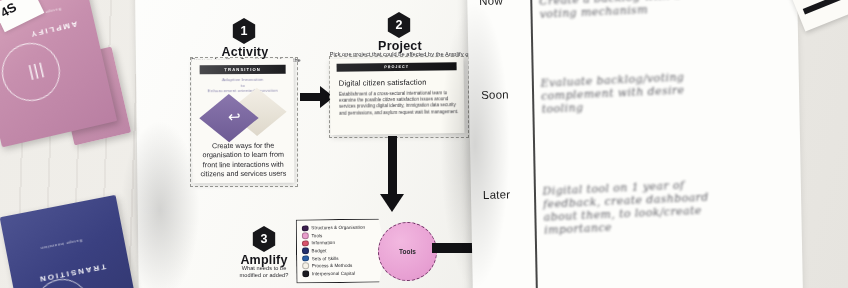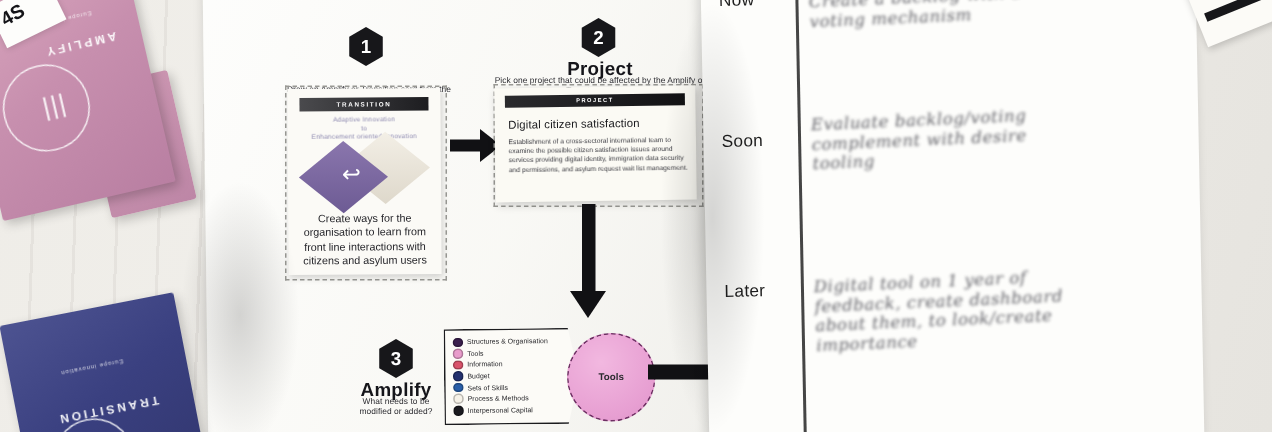--- a/index.html
+++ b/index.html
@@ -270,37 +270,38 @@
   <div class="table-bg"></div>
   <div class="table-plank"></div>
 
   <div class="worksheet">
     <div class="worksheet-sheen"></div>
   </div>
 
   <div class="hex" style="left:231px;top:18px;">
     <span>1</span>
   </div>
+  <div class="step-title" style="left:199px;top:45px;width:92px;">Activity</div>
   <div class="step-sub blurlite" style="left:184px;top:57px;width:124px;">Draw an Amplify or Transition card from the deck.</div>
 
   <div class="slot" style="left:190px;top:57px;width:106px;height:128px;"></div>
 
   <div class="card-transition">
     <div class="band">
       <span>TRANSITION</span>
     </div>
     <div class="sub blurlite" style="white-space:pre-line;">Adaptive Innovation
 to
 Enhancement oriented Innovation</div>
     <div class="diamond-wrap">
       <div class="dia dia-b"></div>
       <div class="dia dia-a"></div>
       <div class="dia-arrow">↩</div>
     </div>
-    <div class="body">Create ways for the organisation to learn from front line interactions with citizens and asylum users</div>
+    <div class="body">Create ways for the organisation to learn from front line interactions with citizens and services users</div>
   </div>
 
   <div class="arrow-right" style="left:300px;top:86px;width:34px;height:22px;">
     <div class="ar-shaft" style="left:0;top:7px;width:21px;height:8px;"></div>
     <div class="ar-head" style="left:20px;top:0;border-top:11px solid transparent;border-bottom:11px solid transparent;border-left:14px solid #111114;"></div>
   </div>
 
   <div class="hex" style="left:386px;top:12px;">
     <span>2</span>
   </div>

